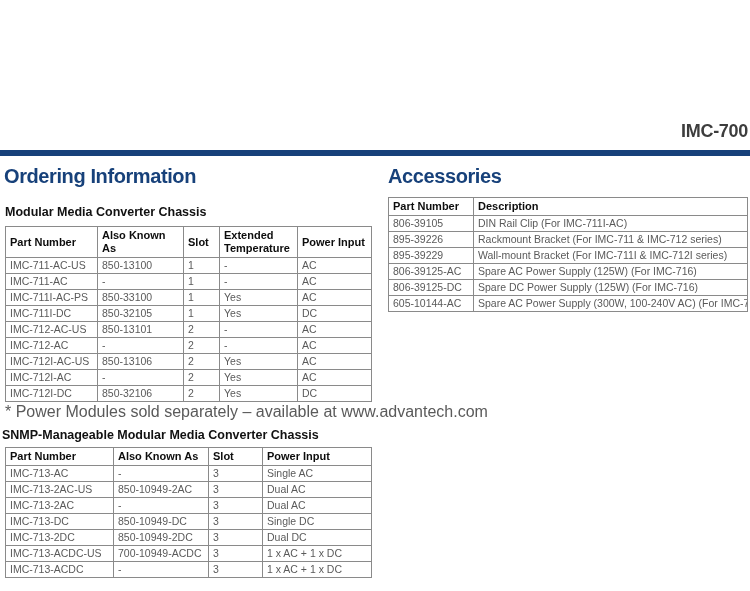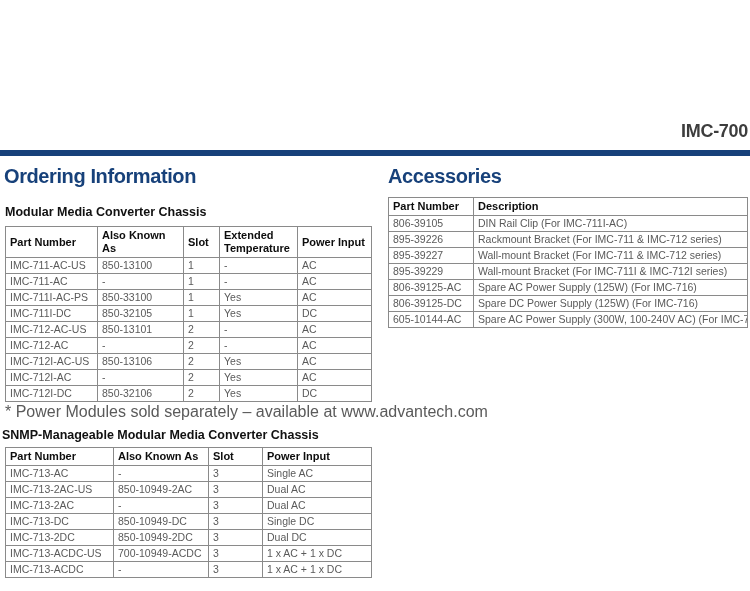--- a/index.html
+++ b/index.html
@@ -268,24 +268,20 @@
     <tbody>
         <tr>
           <td>806-39105</td>
           <td>DIN Rail Clip (For IMC-711I-AC)</td>
         </tr>
         <tr>
           <td>895-39226</td>
           <td>Rackmount Bracket (For IMC-711 &amp; IMC-712 series)</td>
         </tr>
         <tr>
-          <td>895-39227</td>
-          <td>Wall-mount Bracket (For IMC-711 &amp; IMC-712 series)</td>
-        </tr>
-        <tr>
           <td>895-39229</td>
           <td>Wall-mount Bracket (For IMC-711I &amp; IMC-712I series)</td>
         </tr>
         <tr>
           <td>806-39125-AC</td>
           <td>Spare AC Power Supply (125W) (For IMC-716)</td>
         </tr>
         <tr>
           <td>806-39125-DC</td>
           <td>Spare DC Power Supply (125W) (For IMC-716)</td>

